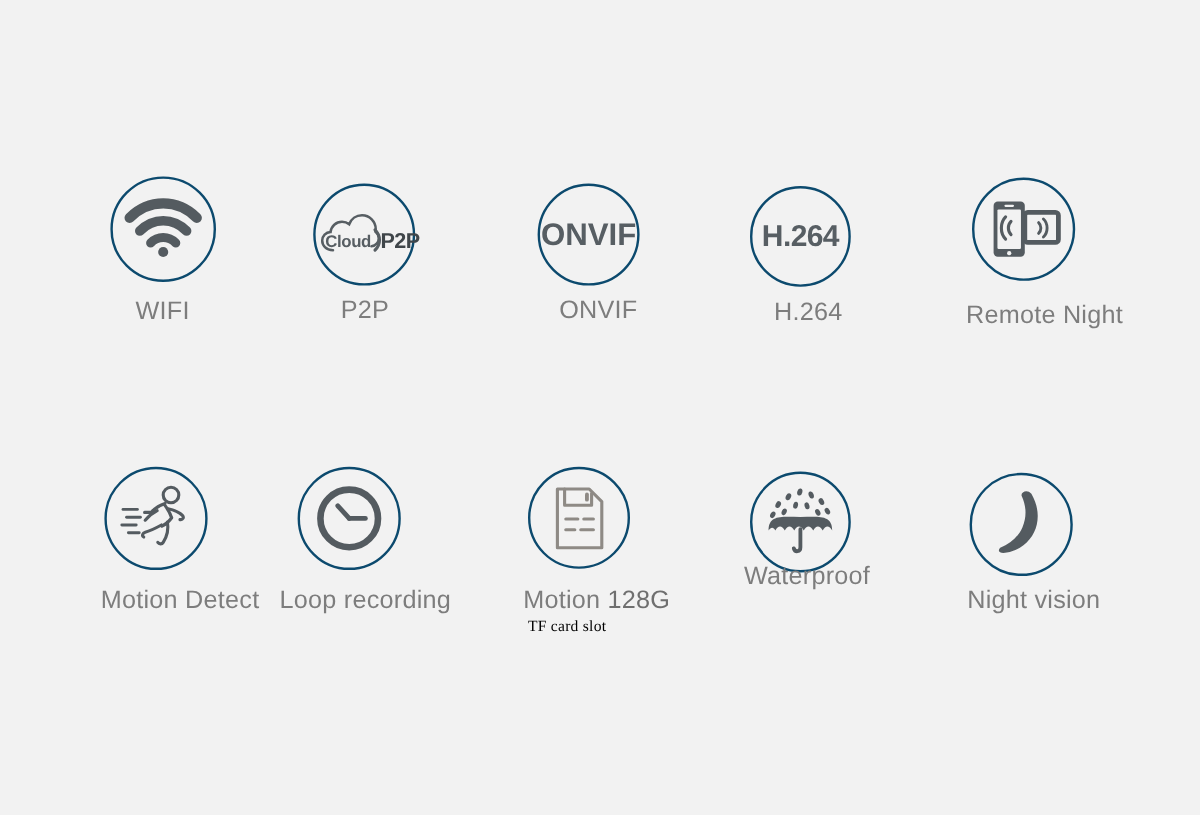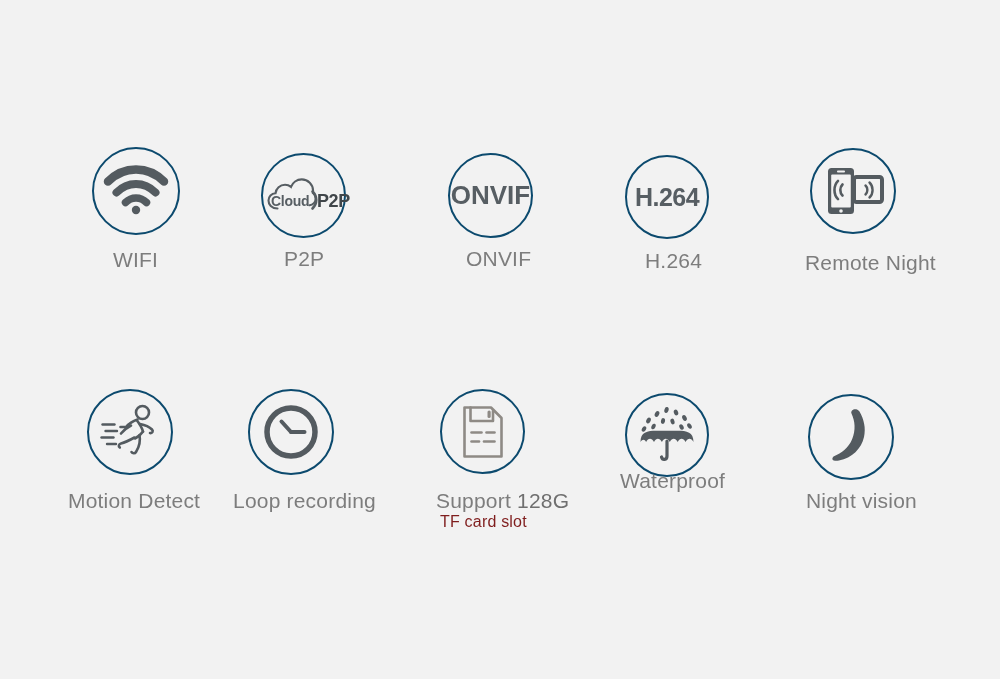--- a/index.html
+++ b/index.html
@@ -46,25 +46,26 @@
     line-height: 22px;
     white-space: nowrap;
     letter-spacing: 0.2px;
   }
   .feature-label .strong {
     font-weight: normal;
     color: #6f6f6f;
   }
   .label-line2 {
     position: absolute;
-    color: #7f1d1d;
-    font-size: 16px;
+    color: #000000;
+    font-size: 13px;
     line-height: 22px;
     white-space: nowrap;
     letter-spacing: 0.2px;
+    font-family: Liberation Serif, serif;
   }
   
   .logo-text {
     font-family: "Liberation Sans", sans-serif;
     font-weight: bold;
     color: #575e63;
     letter-spacing: 0.5px;
   }
   .onvif-text { font-size: 26px; letter-spacing: 0px; }
   .h264-text { font-size: 25px; letter-spacing: -0.5px; }
@@ -174,21 +175,21 @@
 
           <path d="M34.5 33.5 C30.0 36.0, 25.0 38.5, 21.0 39.5 C18.8 40.0, 18.0 42.5, 19.8 43.5" stroke="#545b60" stroke-width="2.6" stroke-linecap="round" stroke-linejoin="round" fill="none"></path>
 
           <path d="M2.5 20.5 L14.5 20.5" stroke="#545b60" stroke-width="2.4" stroke-linecap="round"></path>
           <path d="M5.5 27.0 L17.0 27.0" stroke="#545b60" stroke-width="2.4" stroke-linecap="round"></path>
           <path d="M1.5 33.5 L13.5 33.5" stroke="#545b60" stroke-width="2.4" stroke-linecap="round"></path>
           <path d="M7.0 40.0 L16.0 40.0" stroke="#545b60" stroke-width="2.4" stroke-linecap="round"></path>
         </svg>
       </span>
     </div>
-    <div class="feature-label" style="left:68px; top:490px;text-align:right;">Motion Detect</div>
+    <div class="feature-label" style="left:84px; top:490px;text-align:right;">Motion Detect</div>
   </div>
 
   <div class="feature-item">
     <div class="badge-circle" style="left:248px; top:389px; width:86px; height:86px;">
       <span>
         <svg width="58" height="58" viewBox="0 0 58 58" fill="none">
           <circle cx="29" cy="29" r="24" stroke="#545b60" stroke-width="5.5" fill="none"></circle>
           <path d="M29 29 L19.5 18.5" stroke="#545b60" stroke-width="4" stroke-linecap="round"></path>
           <path d="M29 29 L42.5 29" stroke="#545b60" stroke-width="4" stroke-linecap="round"></path>
         </svg>
@@ -210,21 +211,21 @@
 
           <path d="M10.5 28.5 L20.5 28.5" stroke="#8e8a85" stroke-width="2.6" stroke-linecap="round"></path>
           <path d="M25.5 28.5 L33.5 28.5" stroke="#8e8a85" stroke-width="2.6" stroke-linecap="round"></path>
 
           <path d="M10.5 37.5 L18.0 37.5" stroke="#8e8a85" stroke-width="2.6" stroke-linecap="round"></path>
           <path d="M23.0 37.5 L33.5 37.5" stroke="#8e8a85" stroke-width="2.6" stroke-linecap="round"></path>
         </svg>
       </span>
     </div>
     <div class="feature-label" style="left:436px; top:490px;">
-      <span>Support </span><span class="strong">128G</span>
+      <span>Motion </span><span class="strong">128G</span>
     </div>
     <div class="label-line2" style="left:440px; top:511px;">TF card slot</div>
   </div>
 
   <div class="feature-item">
     <div class="badge-circle" style="left:625px; top:393px; width:84px; height:84px;">
       <span>
         <svg width="62" height="62" viewBox="0 0 62 62" fill="none">
 
           <g fill="#545b60">

